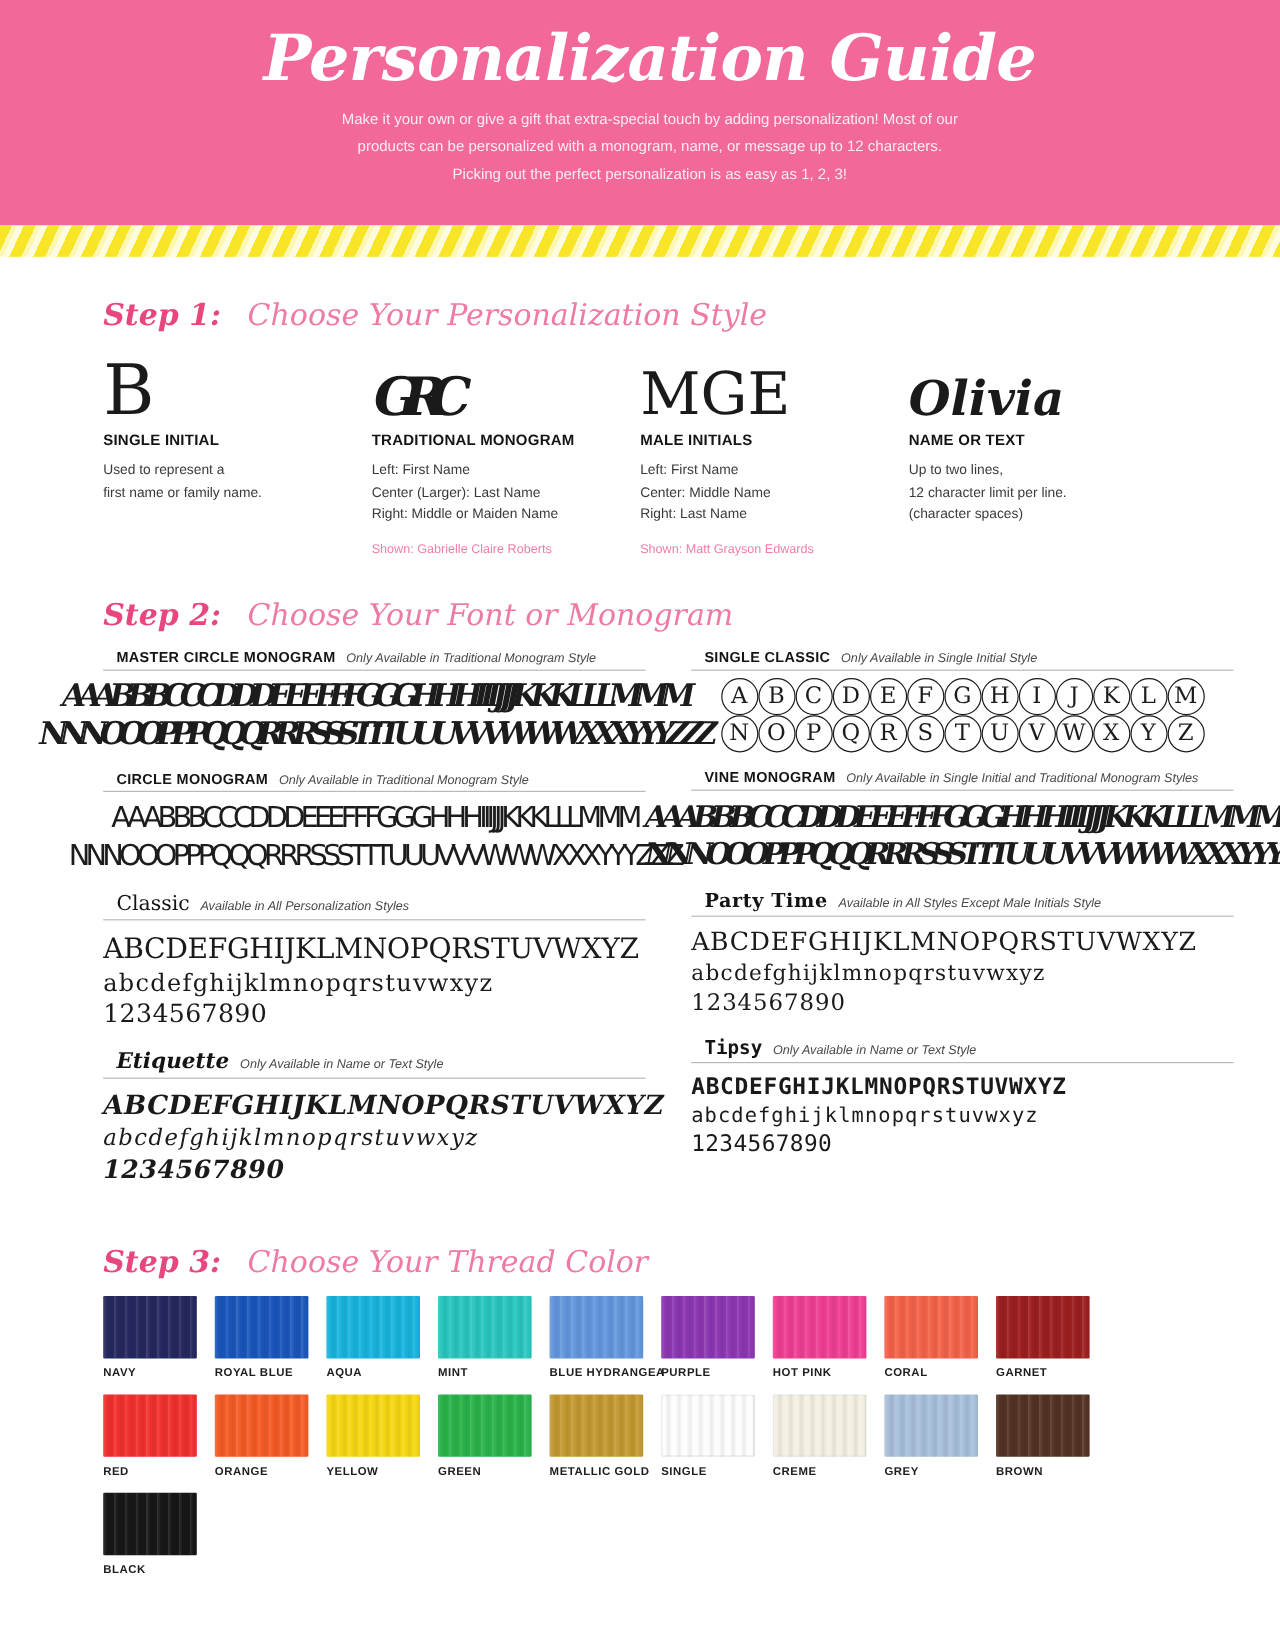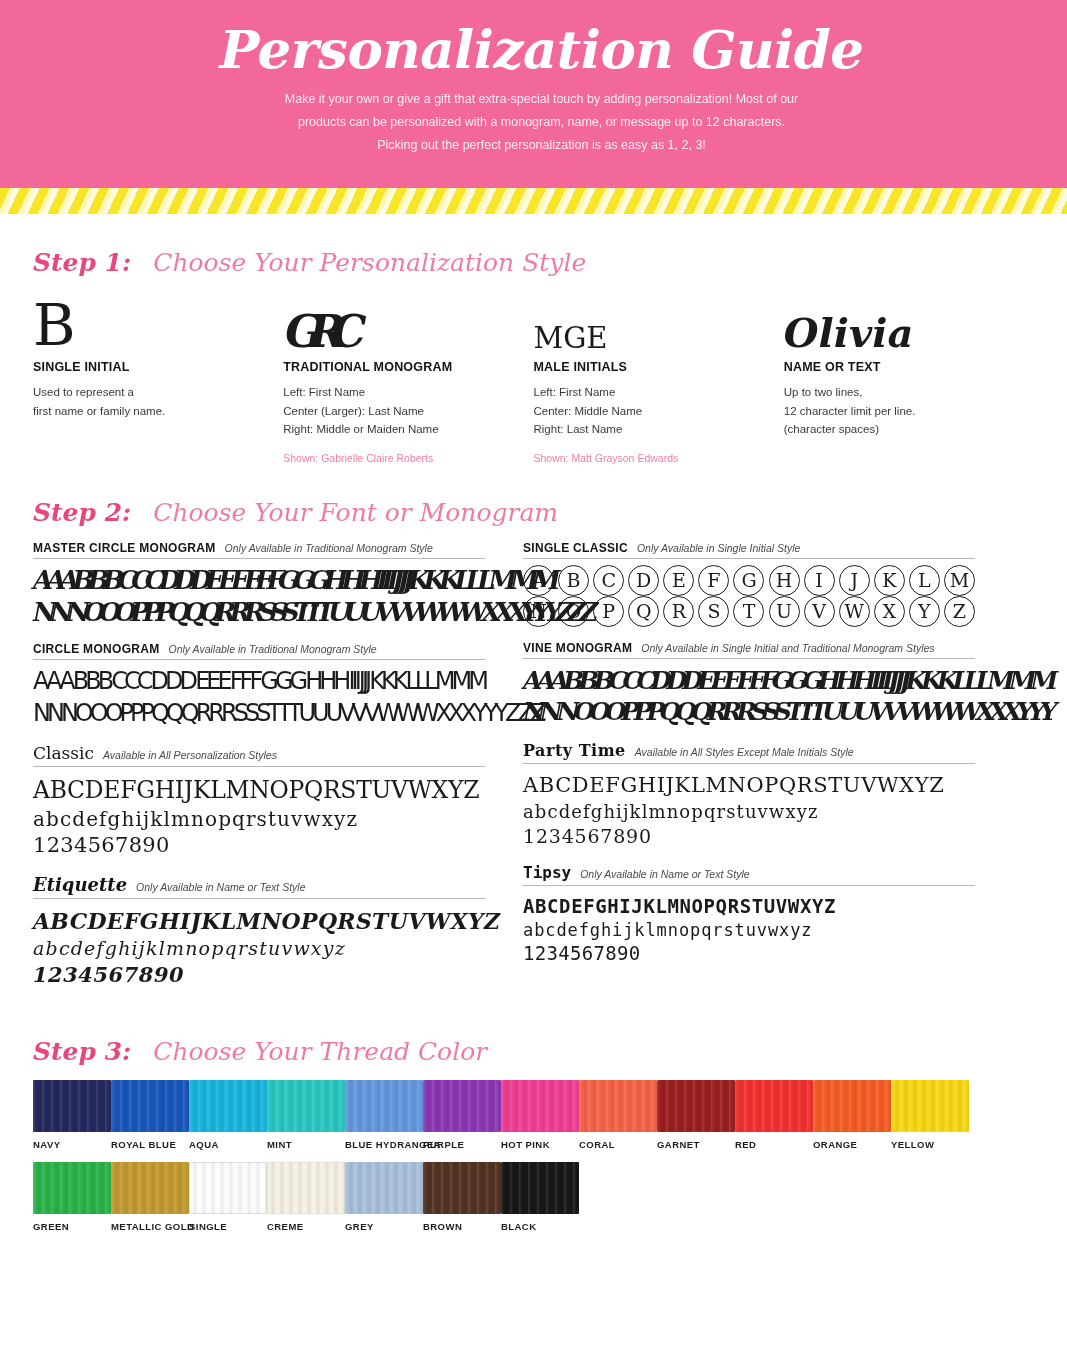--- a/index.html
+++ b/index.html
@@ -54,21 +54,21 @@
     background-image: repeating-linear-gradient(
       115deg,
       #f9e528 0px, #f9e528 9px,
       #fdf7b2 9px, #fdf7b2 13px,
       #fdfbe0 13px, #fdfbe0 18px
     );
   }
 
   
   .page {
-    padding: 0 33px;
+    padding: 0 86px;
     box-sizing: border-box;
   }
 
   .step-head {
     display: flex;
     align-items: baseline;
     gap: 22px;
     margin-top: 34px;
     margin-bottom: 14px;
   }
@@ -112,21 +112,21 @@
     font-family: "DejaVu Serif", "Liberation Serif", serif;
     font-size: 44px;
     line-height: 0.95;
     font-style: italic;
     font-weight: 700;
     letter-spacing: -14px;
     margin-left: 2px;
   }
   .glyph-male {
     font-family: "DejaVu Serif", "Liberation Serif", serif;
-    font-size: 29px;
+    font-size: 49px;
     line-height: 1;
     letter-spacing: 0px;
   }
   .glyph-script {
     font-family: "DejaVu Serif", "Liberation Serif", serif;
     font-style: italic;
     font-weight: 700;
     font-size: 40px;
     line-height: 1;
     text-align: center;
@@ -165,20 +165,21 @@
     gap: 9px;
     padding-bottom: 3px;
     border-bottom: 1.5px solid #b9b9b9;
   }
   .sample-name {
     font-size: 12px;
     font-weight: 700;
     letter-spacing: 0.3px;
     color: #141414;
     white-space: nowrap;
+    margin-left: 11px;
   }
   .sample-name.serif-name {
     font-family: "DejaVu Serif", "Liberation Serif", serif;
     font-size: 17px;
     font-weight: 400;
     letter-spacing: 0;
   }
   .sample-name.script-name {
     font-family: "DejaVu Serif", "Liberation Serif", serif;
     font-size: 18px;
@@ -201,21 +202,21 @@
   .sample-note {
     font-size: 10.5px;
     font-style: italic;
     color: #4a4a4a;
     white-space: nowrap;
   }
 
   .mono-rows { padding-top: 6px; }
   .mono-line {
     display: flex;
-    justify-content: space-between;
+    justify-content: center;
     font-family: "DejaVu Serif", "Liberation Serif", serif;
     color: #1c1c1c;
     white-space: nowrap;
   }
   .mono-line.master {
     font-size: 26px;
     font-style: italic;
     font-weight: 700;
     line-height: 1.22;
     letter-spacing: -7px;
@@ -325,21 +326,21 @@
     letter-spacing: 0.3px;
   }
 
   
   .swatch-grid {
     display: flex;
     flex-wrap: wrap;
     margin-top: 8px;
   }
   .swatch-cell {
-    width: 78px;
+    width: 93px;
     margin-right: 0px;
     margin-bottom: 12px;
   }
   .swatch-chip {
     width: 78px;
     height: 52px;
     border-radius: 1px;
     position: relative;
     overflow: hidden;
   }

